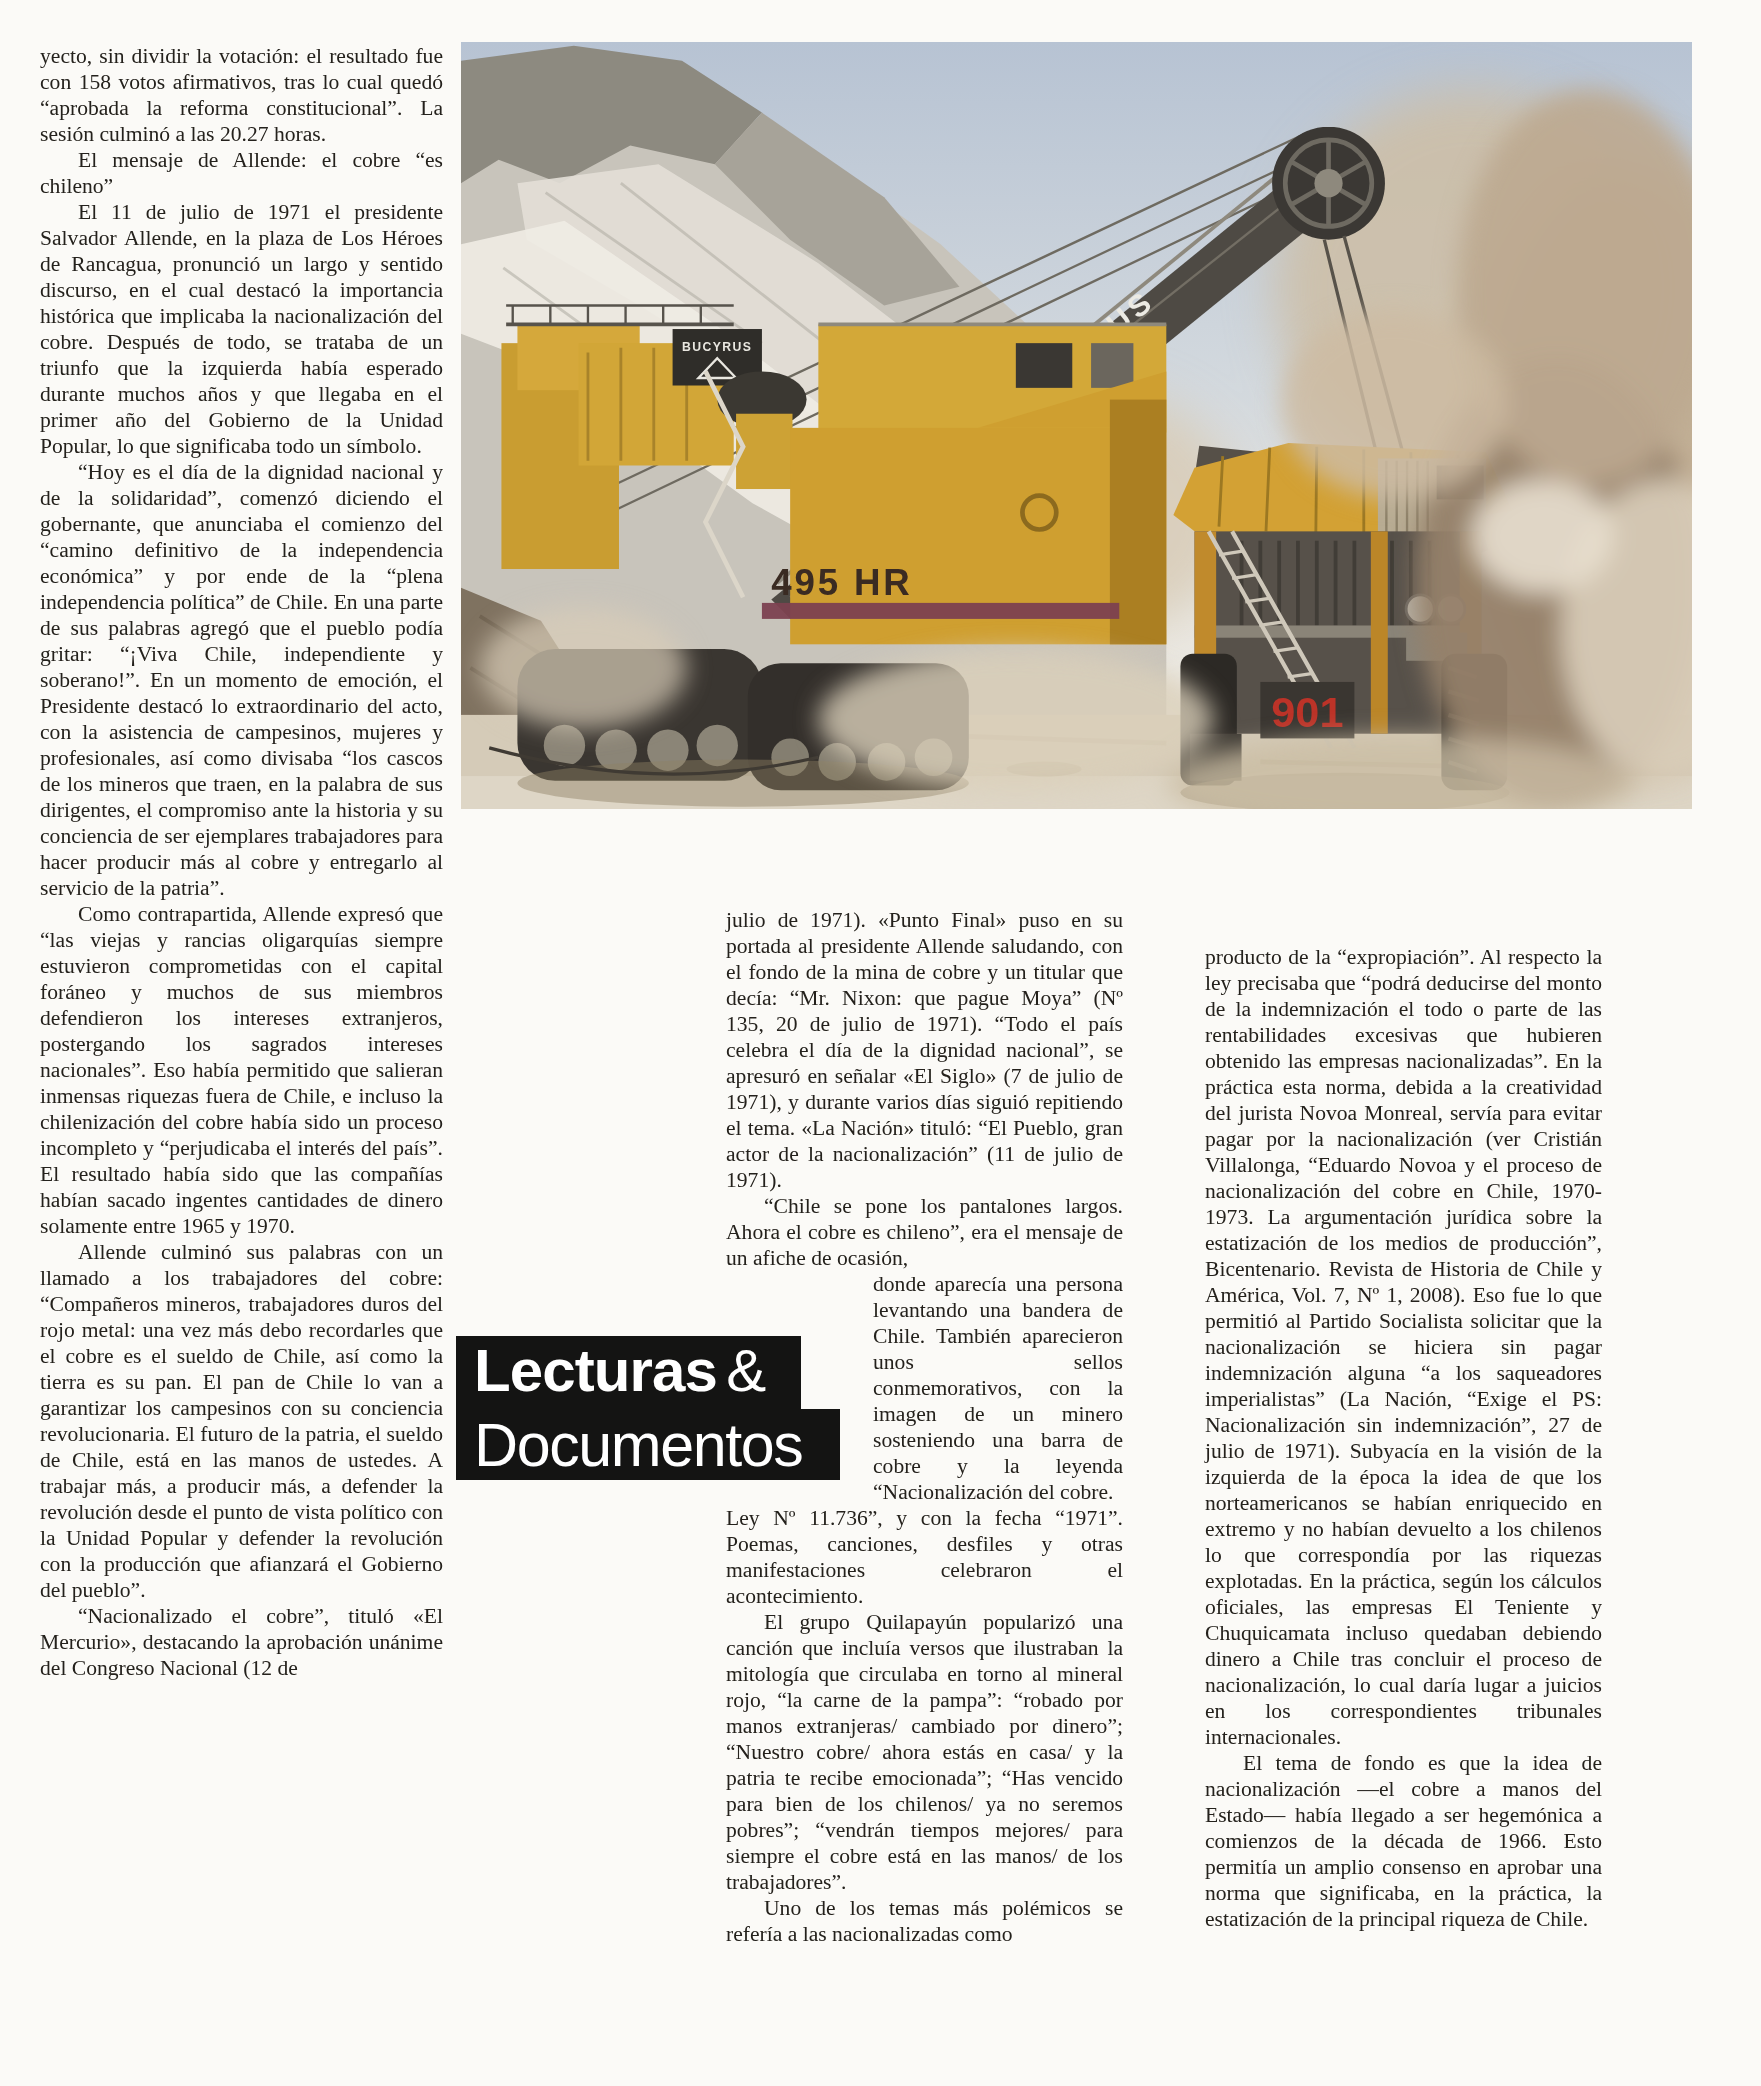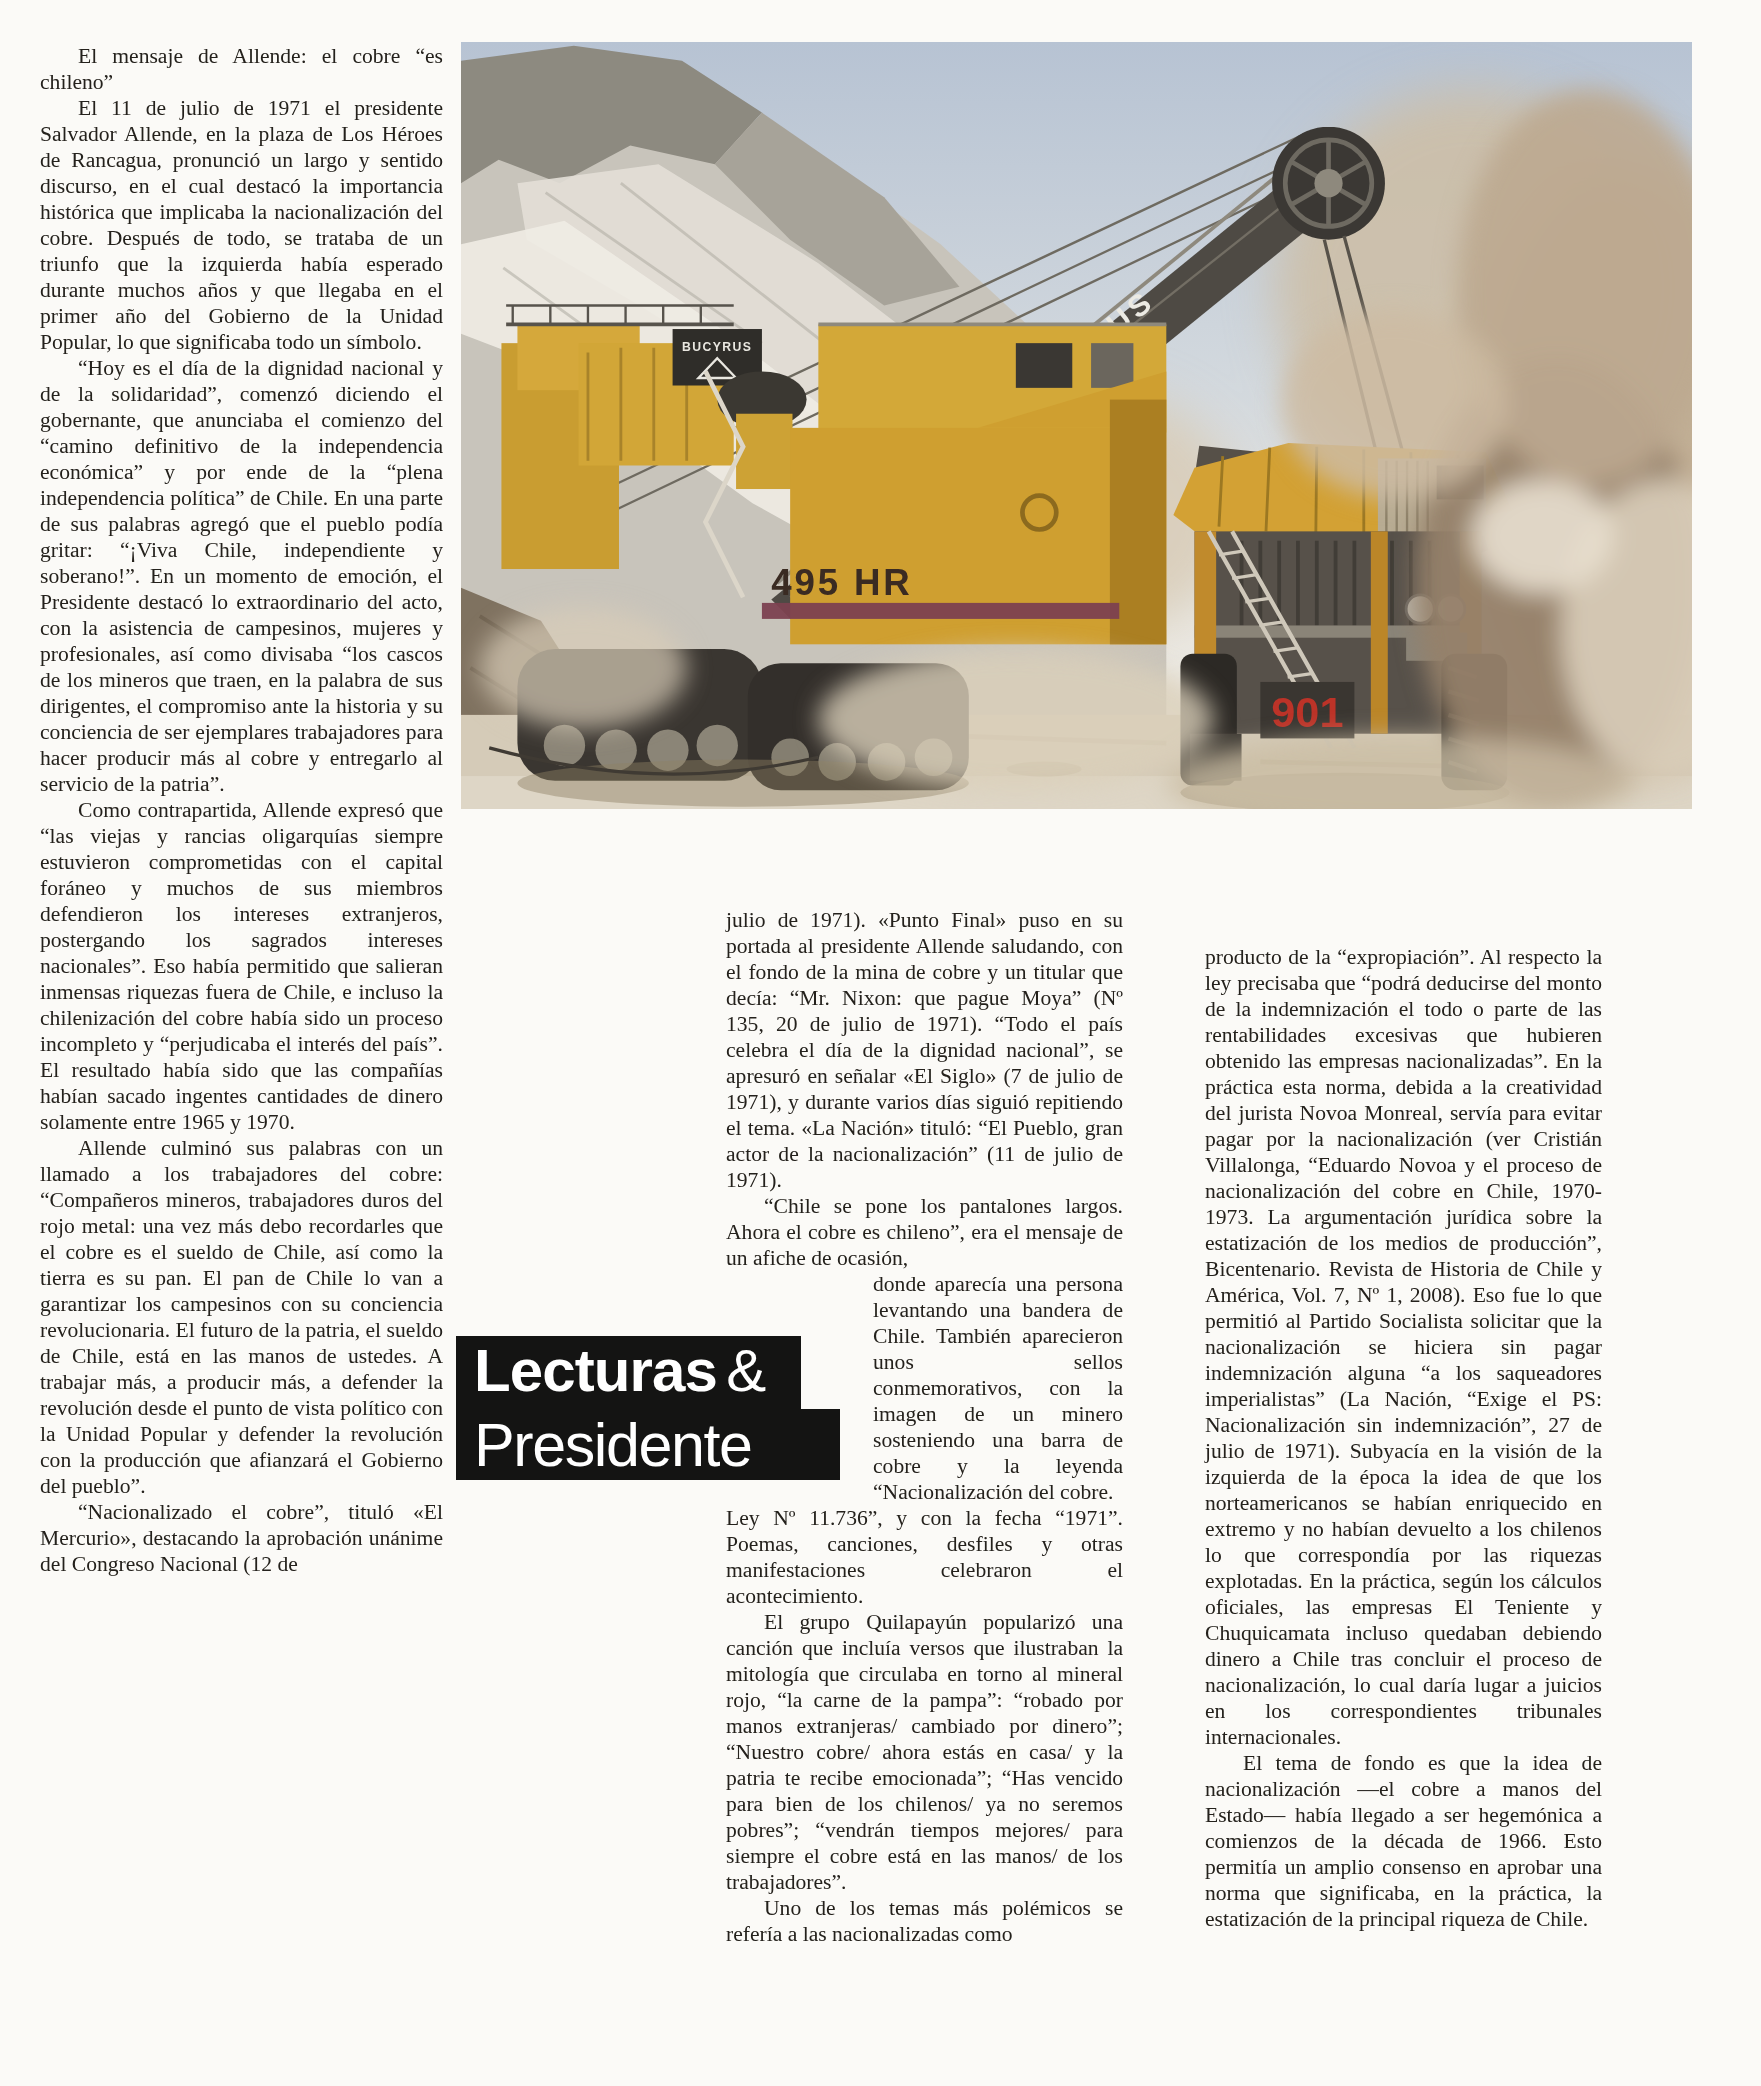--- a/index.html
+++ b/index.html
@@ -33,20 +33,21 @@
     display:flex;align-items:center;padding-left:18px;
     font-size:61px;font-weight:normal;letter-spacing:-1.4px;
   }
 </style>
 </head>
 <body>
 
 <div class="page">
 
   <section class="col col-left">
+    <p>yecto, sin dividir la votación: el resultado fue con 158 votos afirmativos, tras lo cual quedó “aprobada la reforma constitucional”. La sesión culminó a las 20.27 horas.</p>
     <p class="heading indent">El mensaje de Allende: el cobre “es chileno”</p>
     <p class="indent">El 11 de julio de 1971 el presidente Salvador Allende, en la plaza de Los Héroes de Rancagua, pronunció un largo y sentido discurso, en el cual destacó la importancia histórica que implicaba la nacionalización del cobre. Después de todo, se trataba de un triunfo que la izquierda había esperado durante muchos años y que llegaba en el primer año del Gobierno de la Unidad Popular, lo que significaba todo un símbolo.</p>
     <p class="indent">“Hoy es el día de la dignidad nacional y de la solidaridad”, comenzó diciendo el gobernante, que anunciaba el comienzo del “camino definitivo de la independencia económica” y por ende de la “plena independencia política” de Chile. En una parte de sus palabras agregó que el pueblo podía gritar: “¡Viva Chile, independiente y soberano!”. En un momento de emoción, el Presidente destacó lo extraordinario del acto, con la asistencia de campesinos, mujeres y profesionales, así como divisaba “los cascos de los mineros que traen, en la palabra de sus dirigentes, el compromiso ante la historia y su conciencia de ser ejemplares trabajadores para hacer producir más al cobre y entregarlo al servicio de la patria”.</p>
     <p class="indent">Como contrapartida, Allende expresó que “las viejas y rancias oligarquías siempre estuvieron comprometidas con el capital foráneo y muchos de sus miembros defendieron los intereses extranjeros, postergando los sagrados intereses nacionales”. Eso había permitido que salieran inmensas riquezas fuera de Chile, e incluso la chilenización del cobre había sido un proceso incompleto y “perjudicaba el interés del país”. El resultado había sido que las compañías habían sacado ingentes cantidades de dinero solamente entre 1965 y 1970.</p>
     <p class="indent">Allende culminó sus palabras con un llamado a los trabajadores del cobre: “Compañeros mineros, trabajadores duros del rojo metal: una vez más debo recordarles que el cobre es el sueldo de Chile, así como la tierra es su pan. El pan de Chile lo van a garantizar los campesinos con su conciencia revolucionaria. El futuro de la patria, el sueldo de Chile, está en las manos de ustedes. A trabajar más, a producir más, a defender la revolución desde el punto de vista político con la Unidad Popular y defender la revolución con la producción que afianzará el Gobierno del pueblo”.</p>
     <p class="indent">“Nacionalizado el cobre”, tituló «El Mercurio», destacando la aprobación unánime del Congreso Nacional (12 de</p>
   </section>
 
   <figure class="photo">
     <svg viewBox="0 0 2618 1630" preserveAspectRatio="none">
@@ -189,21 +190,21 @@
         <ellipse cx="2000" cy="1575" rx="500" ry="100" fill="#cbbda4" opacity="0.8"></ellipse>
       </g>
     </svg>
   </figure>
 
   <div class="section-label">
     <div class="label-line1">
       <span>Lecturas</span>
       <span class="amp">&amp;</span>
     </div>
-    <div class="label-line2">Presidente</div>
+    <div class="label-line2">Documentos</div>
   </div>
 
   <section class="col col-mid">
     <p>julio de 1971). «Punto Final» puso en su portada al presidente Allende saludando, con el fondo de la mina de cobre y un titular que decía: “Mr. Nixon: que pague Moya” (Nº 135, 20 de julio de 1971). “Todo el país celebra el día de la dignidad nacional”, se apresuró en señalar «El Siglo» (7 de julio de 1971), y durante varios días siguió repitiendo el tema. «La Nación» tituló: “El Pueblo, gran actor de la nacionalización” (11 de julio de 1971).</p>
     <p class="indent">“Chile se pone los pantalones largos. Ahora el cobre es chileno”, era el mensaje de un afiche de ocasión,</p>
     <p class="wrap-indent">donde aparecía una persona levantando una bandera de Chile. También aparecieron unos sellos conmemorativos, con la imagen de un minero sosteniendo una barra de cobre y la leyenda “Nacionalización del cobre.</p>
     <p>Ley Nº 11.736”, y con la fecha “1971”. Poemas, canciones, desfiles y otras manifestaciones celebraron el acontecimiento.</p>
     <p class="indent">El grupo Quilapayún popularizó una canción que incluía versos que ilustraban la mitología que circulaba en torno al mineral rojo, “la carne de la pampa”: “robado por manos extranjeras/ cambiado por dinero”; “Nuestro cobre/ ahora estás en casa/ y la patria te recibe emocionada”; “Has vencido para bien de los chilenos/ ya no seremos pobres”; “vendrán tiempos mejores/ para siempre el cobre está en las manos/ de los trabajadores”.</p>
     <p class="indent">Uno de los temas más polémicos se refería a las nacionalizadas como</p>
   </section>

